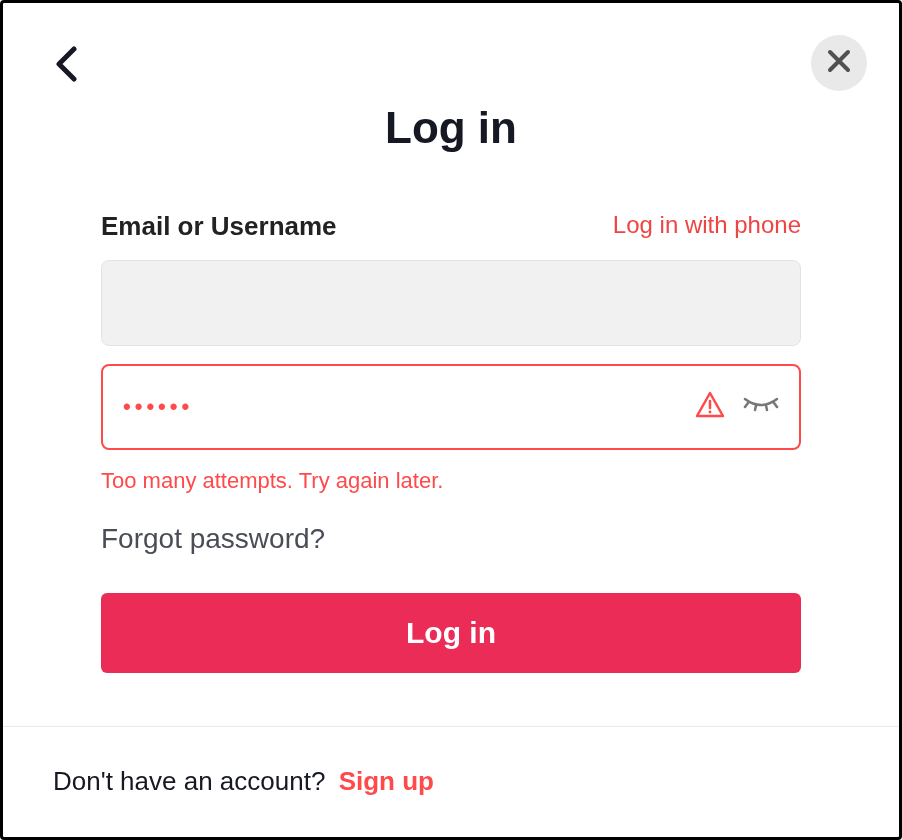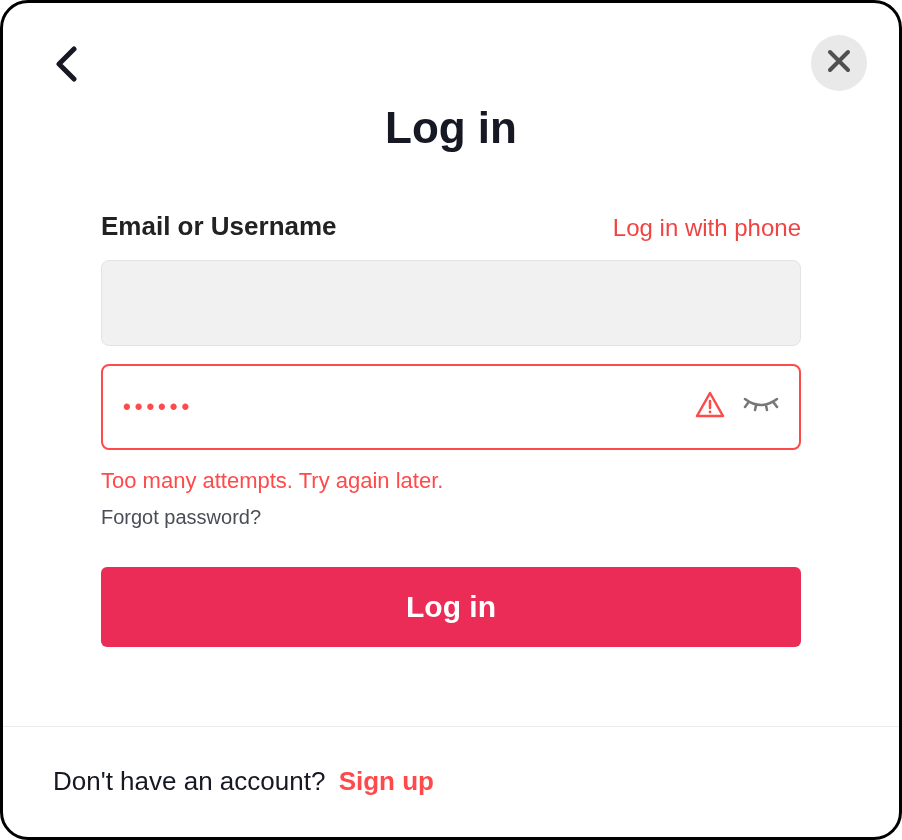--- a/index.html
+++ b/index.html
@@ -11,21 +11,21 @@
     body {
       width: 902px;
       height: 840px;
       background: #fff;
     }
     .modal {
       width: 902px;
       height: 840px;
       background: #fff;
       border: 3px solid #000;
-      border-radius: 28px;
+      border-radius: 4px;
       position: relative;
       display: flex;
       flex-direction: column;
     }
     .header {
       position: relative;
       padding-top: 28px;
     }
     .back-button {
       position: absolute;
@@ -59,21 +59,21 @@
       margin-top: 72px;
     }
     .form-area {
       padding: 0 98px;
       margin-top: 58px;
       flex: 1;
     }
     .label-row {
       display: flex;
       justify-content: space-between;
-      align-items: flex-end;
+      align-items: flex-start;
       margin-bottom: 18px;
     }
     .field-label {
       font-size: 26px;
       font-weight: 600;
       color: #222;
     }
     .phone-link {
       font-size: 24px;
       font-weight: 500;
@@ -123,22 +123,22 @@
       cursor: pointer;
     }
     .error-msg {
       color: #fe4a4a;
       font-size: 22px;
       margin-top: 18px;
       font-weight: 500;
     }
     .forgot-link {
       color: #4a4d55;
-      font-size: 20px;
-      margin-top: 12px;
+      font-size: 28px;
+      margin-top: 29px;
       display: inline-block;
       cursor: pointer;
       font-weight: 500;
     }
     .login-button {
       width: 100%;
       height: 80px;
       background: #ea2c57;
       color: #fff;
       font-size: 30px;

